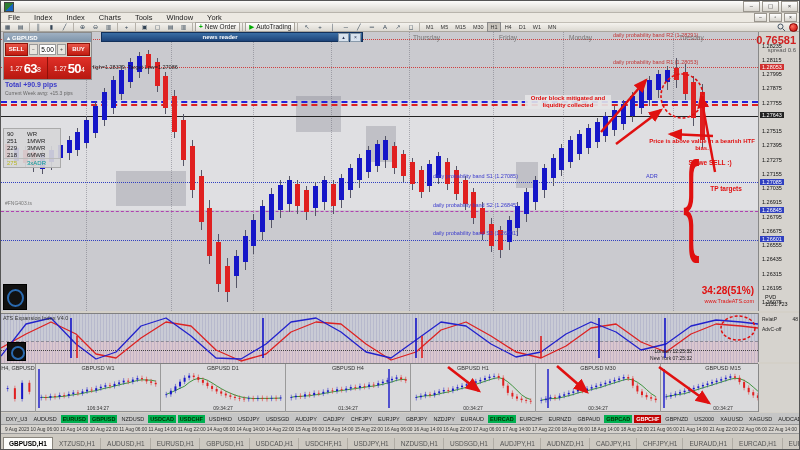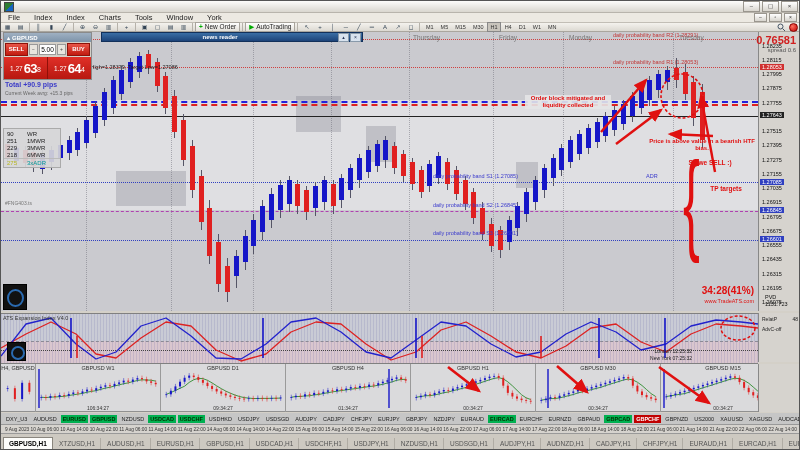--- a/index.html
+++ b/index.html
@@ -393,21 +393,21 @@
     <div class="band-label" style="left:432px;top:141px;color:#3a3acc;">daily probability band S1 (1.27085)</div>
     <div class="band-label" style="left:645px;top:141px;color:#3a3acc;">ADR</div>
     <div class="band-label" style="left:432px;top:170px;color:#3a3acc;">daily probability band S2 (1.26845)</div>
     <div class="band-label" style="left:432px;top:198px;color:#3a3acc;">daily probability band S3 (1.26601)</div>
 
     <div class="red-ann" style="left:524px;top:63px;width:86px;font-size:6px;background:rgba(228,228,230,0.9);">Order block mitigated and liquidity collected</div>
     <div class="red-ann" style="left:648px;top:106px;width:106px;font-size:6px;">Price is above value in a bearish HTF bias.</div>
     <div class="red-ann" style="left:664px;top:127px;width:90px;font-size:6.5px;">So we SELL :)</div>
     <div class="red-ann" style="left:700px;top:153px;width:50px;font-size:6.5px;">TP targets</div>
     <div class="red-ann" style="left:682px;top:114px;font-size:112px;line-height:112px;font-weight:400;transform:scaleX(0.45);transform-origin:left top;">{</div>
-    <div class="red-ann" style="left:655px;top:253px;width:98px;font-size:10px;text-align:right;">34:28(41%)</div>
+    <div class="red-ann" style="left:655px;top:253px;width:98px;font-size:10px;text-align:right;">34:28(51%)</div>
     <div class="red-ann" style="left:655px;top:266px;width:98px;font-size:5.5px;font-weight:normal;text-align:right;">www.TradeATS.com</div>
 
     <div id="weekdays">
         <div class="weekday" style="left: 412px;">Thursday</div>
         <div class="weekday" style="left: 498px;">Friday</div>
         <div class="weekday" style="left: 568px;">Monday</div>
         <div class="weekday" style="left: 678px;">Tuesday</div>
       </div>
 
     <div class="info-line" style="top:32px;font-size:5.5px;color:#222;">ADR=92, Today Range=84, Target High=1.28379, Target Low=1.27086</div>
@@ -452,21 +452,21 @@
         <div class="tp-btn">BUY</div>
       </div>
       <div id="tp-prices">
         <div class="tp-price">
             <span class="pp-small">1.27</span>
             <span class="pp-big">63</span>
             <span class="pp-sup">8</span>
           </div>
         <div class="tp-price">
             <span class="pp-small">1.27</span>
-            <span class="pp-big">64</span>
+            <span class="pp-big">50</span>
             <span class="pp-sup">4</span>
           </div>
       </div>
     </div>
 
     <div id="news-window">
       <span id="news-title">news reader</span>
       <div class="news-btn">▴</div>
       <div class="news-btn">×</div>
     </div>

